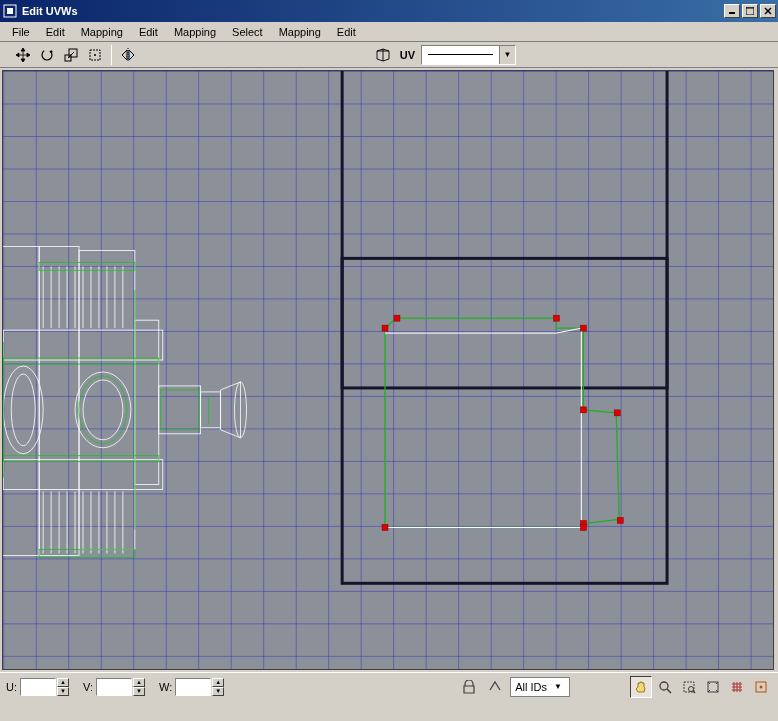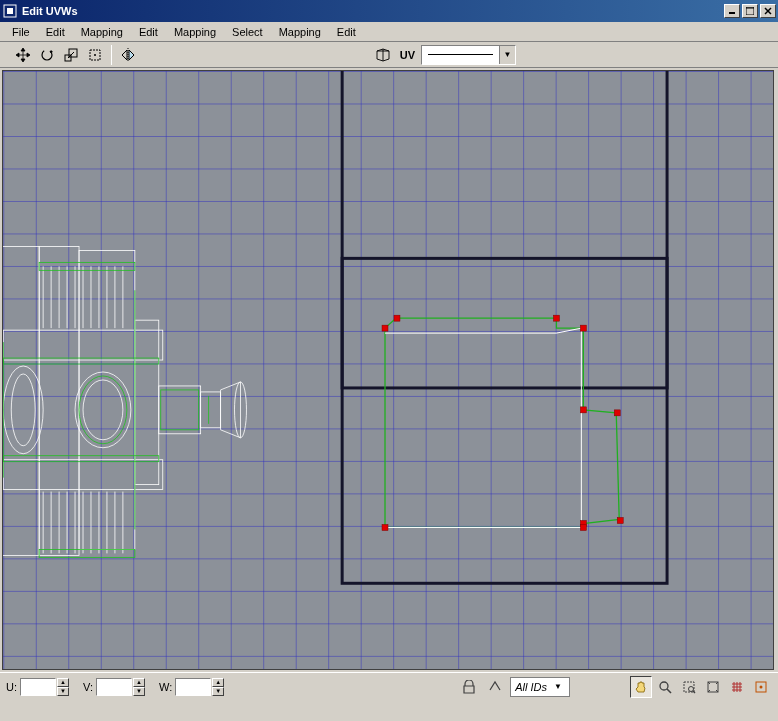--- a/index.html
+++ b/index.html
@@ -26,21 +26,21 @@
 
 .viewport { position: relative; width: 772px; height: 600px; background: #8c9199; margin: 2px; border: 1px solid #404040; overflow:hidden;}
 .viewport svg { position:absolute; inset:0; width:100%; height:100%;}
 
 .statusbar { height: 28px; background: #d4d0c8; display: flex; align-items: center; padding: 0 6px; font-size: 11px; border-top:1px solid #fff;}
 .spin { display:inline-flex; align-items:center; margin-right: 14px;}
 .spin label { margin-right: 3px;}
 .spin-input { width: 36px; height: 18px; background:#fff; border:1px solid #808080; border-right-color:#fff; border-bottom-color:#fff; }
 .spin-btns { display:flex; flex-direction:column; margin-left:1px;}
 .spin-btns div { width:12px; height:9px; background:#d4d0c8; border:1px solid #fff; border-right-color:#404040; border-bottom-color:#404040; font-size:6px; display:flex; align-items:center; justify-content:center;}
-.status-mid { margin-left:auto; display:flex; align-items:center; gap:4px;font-style:italic;}
+.status-mid { margin-left:auto; display:flex; align-items:center; gap:4px;}
 .status-right { display:flex; align-items:center; gap:2px; margin-left: 60px;}
 .sel-ids { height:20px; background:#fff; border:1px solid #808080; display:flex; align-items:center; padding:0 4px; font-size:11px;}
 .sel-ids .arrow{width:14px; text-align:center; font-size:8px; margin-left:4px;}
 .s-btn { width:22px; height:22px; border: 1px solid #d4d0c8; display:flex; align-items:center; justify-content:center;}
 .s-btn.active { border:1px solid #404040; border-right-color:#fff; border-bottom-color:#fff; background:#e8e4dc;}
 </style>
 </head>
 <body>
 
 <div class="titlebar">

